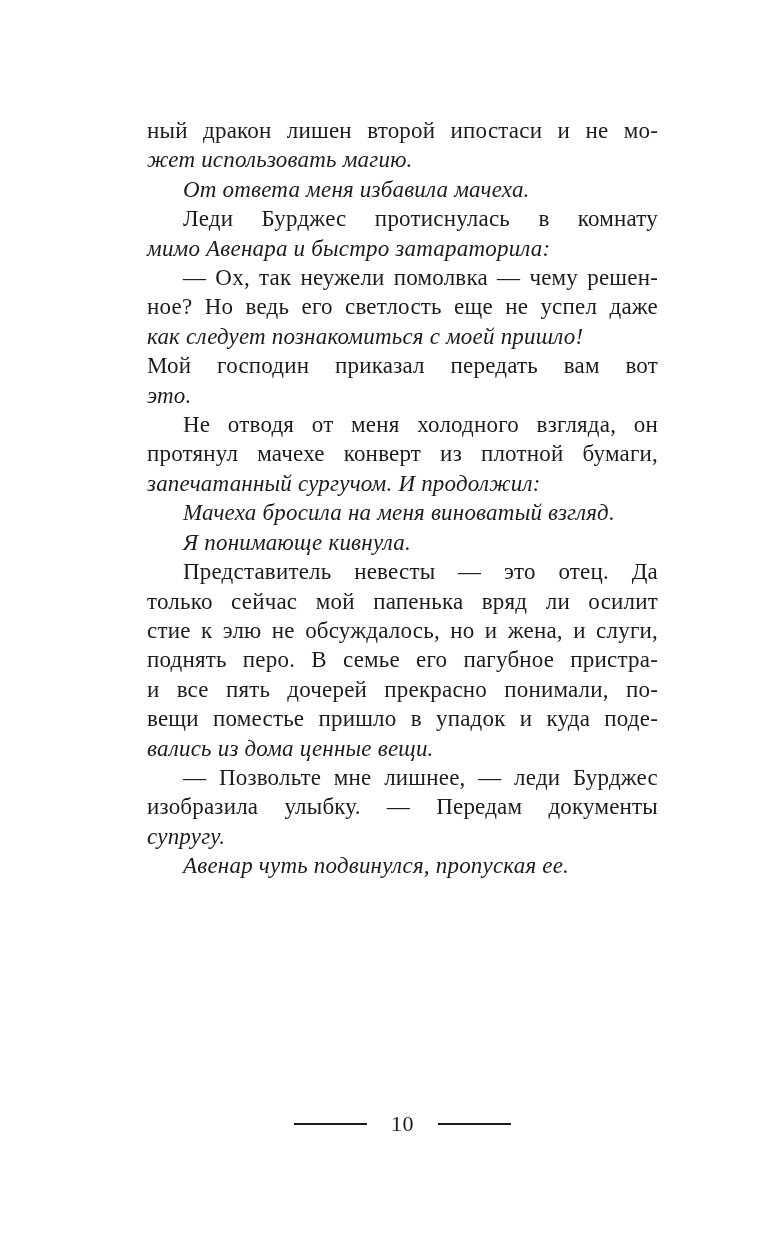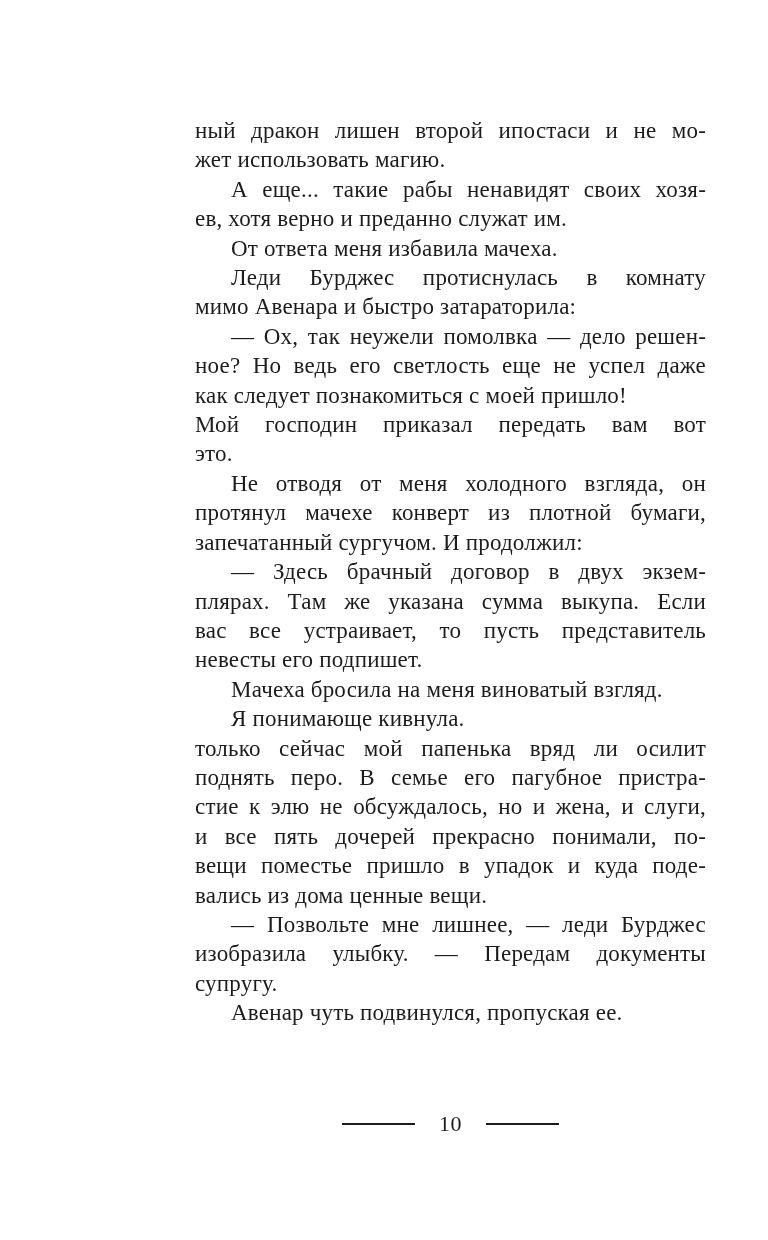--- a/index.html
+++ b/index.html
@@ -12,21 +12,20 @@
     position: relative;
     background: #ffffff;
     font-family: "Liberation Serif", "DejaVu Serif", serif;
     color: #1c1c1c;
     overflow: hidden;
   }
   .page {
     position: absolute;
     inset: 0;
     background: #ffffff;
-    margin-left: 48px;
   }
   .text-block {
     position: absolute;
     left: 147px;
     top: 116px;
     width: 511px;
     font-size: 23px;
     line-height: 29.4px;
     letter-spacing: 0.2px;
   }
@@ -34,20 +33,21 @@
     margin: 0;
     padding: 0;
   }
   .text-line {
     text-align: justify;
     text-align-last: justify;
     hyphens: none;
   }
   .text-line.last {
     text-align-last: left;
+    font-style: italic;
   }
   .text-line.indent {
     text-indent: 36px;
   }
   .footer {
     position: absolute;
     left: 147px;
     top: 1108px;
     width: 511px;
     height: 32px;
@@ -73,60 +73,51 @@
 <body>
 
 <div class="page">
 
   <div class="text-block">
       <div class="paragraph">
         <div class="text-line">ный дракон лишен второй ипостаси и не мо-</div>
         <div class="text-line last">жет использовать магию.</div>
       </div>
       <div class="paragraph">
-        <div class="text-line indent">А еще... такие рабы ненавидят своих хозя-</div>
-        <div class="text-line last">ев, хотя верно и преданно служат им.</div>
-      </div>
-      <div class="paragraph">
         <div class="text-line last indent">От ответа меня избавила мачеха.</div>
       </div>
       <div class="paragraph">
         <div class="text-line indent">Леди Бурджес протиснулась в комнату</div>
         <div class="text-line last">мимо Авенара и быстро затараторила:</div>
       </div>
       <div class="paragraph">
-        <div class="text-line indent">— Ох, так неужели помолвка — дело решен-</div>
+        <div class="text-line indent">— Ох, так неужели помолвка — чему решен-</div>
         <div class="text-line">ное? Но ведь его светлость еще не успел даже</div>
         <div class="text-line last">как следует познакомиться с моей пришло!</div>
       </div>
       <div class="paragraph">
         <div class="text-line">Мой господин приказал передать вам вот</div>
         <div class="text-line last">это.</div>
       </div>
       <div class="paragraph">
         <div class="text-line indent">Не отводя от меня холодного взгляда, он</div>
         <div class="text-line">протянул мачехе конверт из плотной бумаги,</div>
         <div class="text-line last">запечатанный сургучом. И продолжил:</div>
       </div>
       <div class="paragraph">
-        <div class="text-line indent">— Здесь брачный договор в двух экзем-</div>
-        <div class="text-line">плярах. Там же указана сумма выкупа. Если</div>
-        <div class="text-line">вас все устраивает, то пусть представитель</div>
-        <div class="text-line last">невесты его подпишет.</div>
-      </div>
-      <div class="paragraph">
         <div class="text-line last indent">Мачеха бросила на меня виноватый взгляд.</div>
       </div>
       <div class="paragraph">
         <div class="text-line last indent">Я понимающе кивнула.</div>
       </div>
       <div class="paragraph">
+        <div class="text-line indent">Представитель невесты — это отец. Да</div>
         <div class="text-line">только сейчас мой папенька вряд ли осилит</div>
+        <div class="text-line">стие к элю не обсуждалось, но и жена, и слуги,</div>
         <div class="text-line">поднять перо. В семье его пагубное пристра-</div>
-        <div class="text-line">стие к элю не обсуждалось, но и жена, и слуги,</div>
         <div class="text-line">и все пять дочерей прекрасно понимали, по-</div>
         <div class="text-line">вещи поместье пришло в упадок и куда поде-</div>
         <div class="text-line last">вались из дома ценные вещи.</div>
       </div>
       <div class="paragraph">
         <div class="text-line indent">— Позвольте мне лишнее, — леди Бурджес</div>
         <div class="text-line">изобразила улыбку. — Передам документы</div>
         <div class="text-line last">супругу.</div>
       </div>
       <div class="paragraph">

